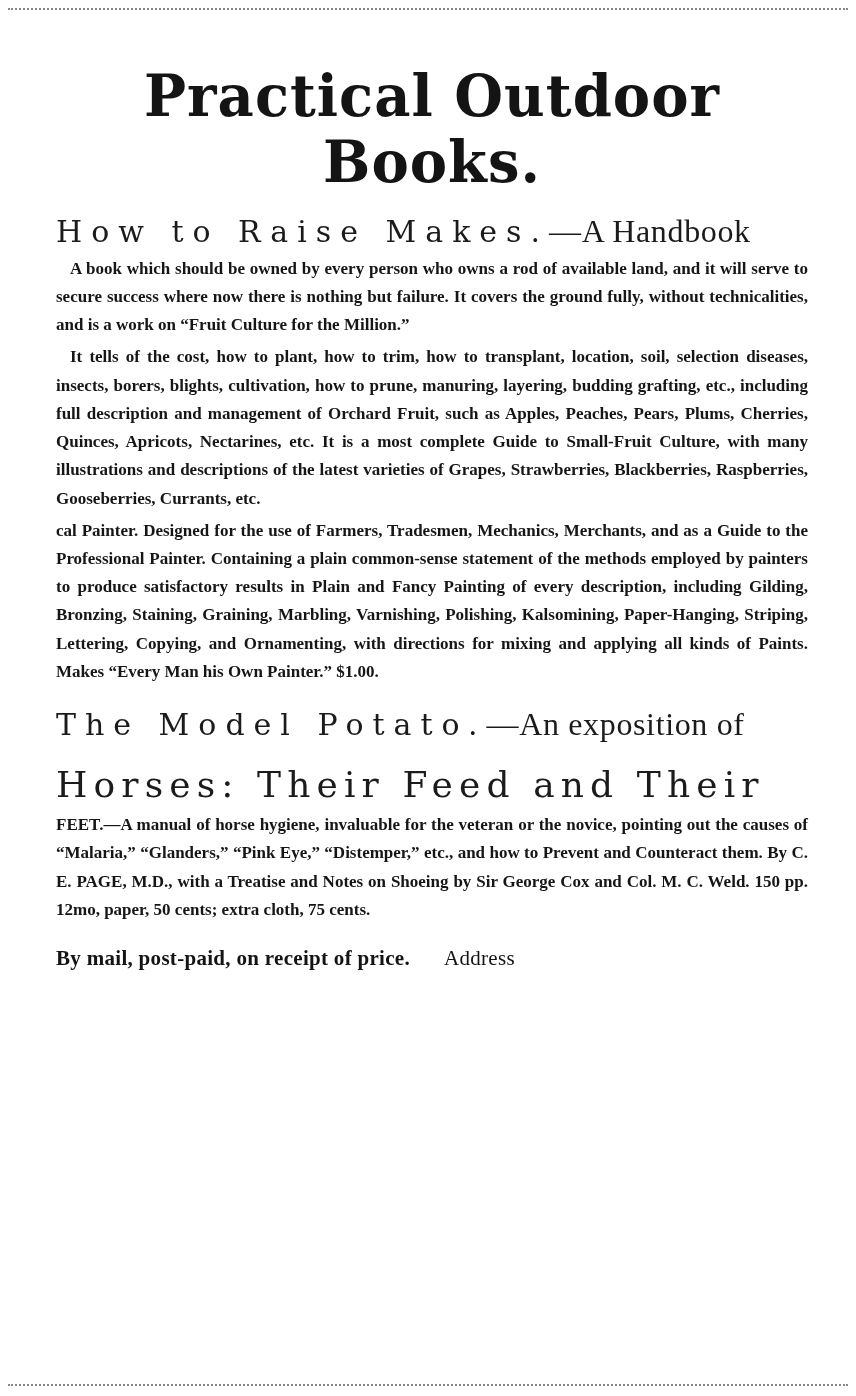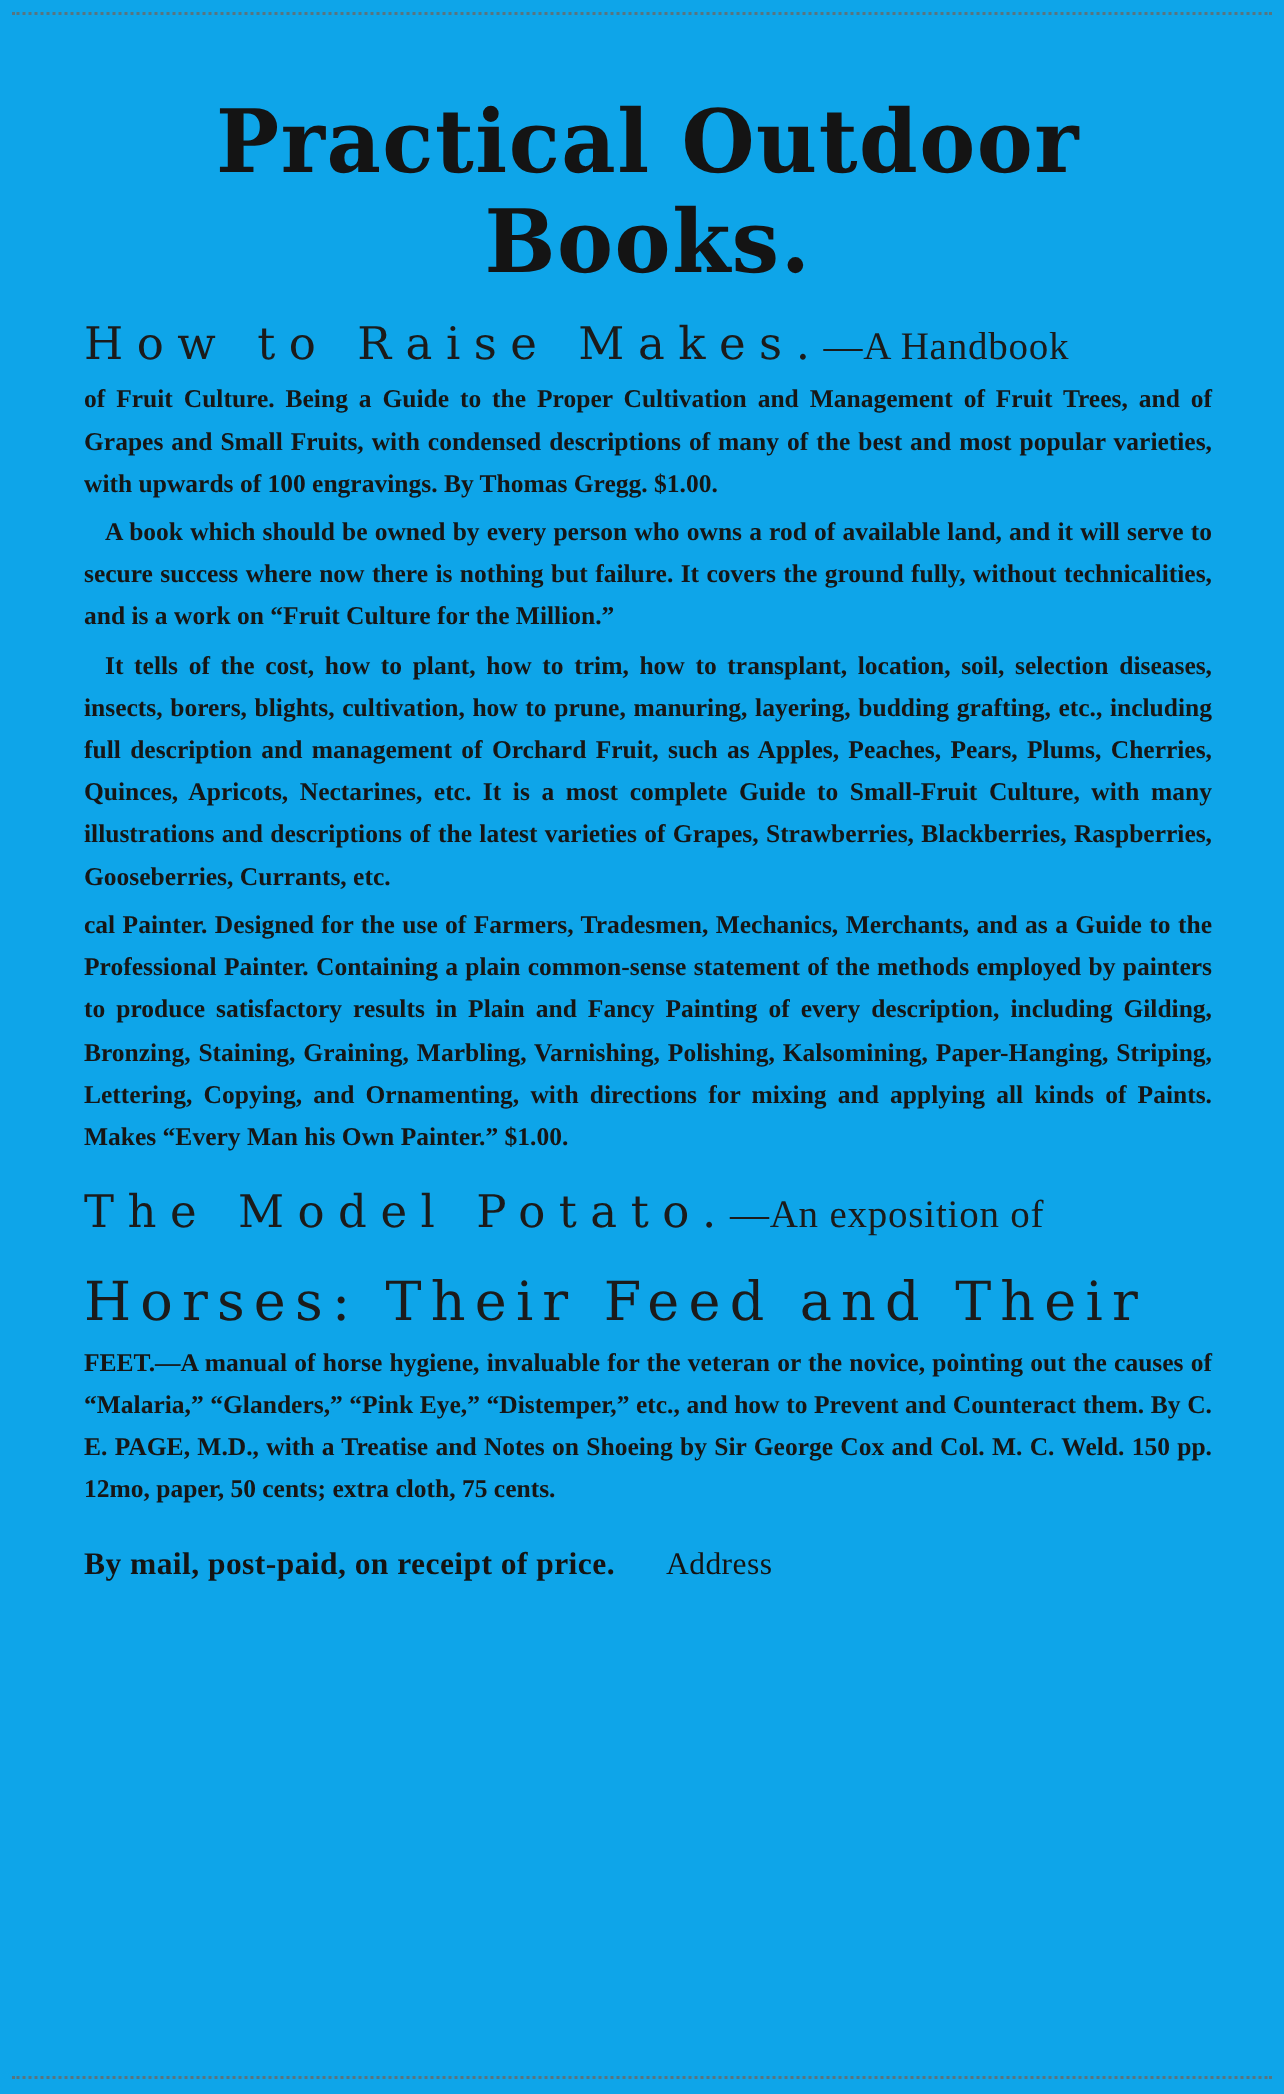--- a/index.html
+++ b/index.html
@@ -3,21 +3,21 @@
 <meta charset="utf-8">
 <style>
   * { margin: 0; padding: 0; box-sizing: border-box; }
   html, body { width: 856px; background: #e8e8e4; }
   body { font-family: "Liberation Serif", serif; }
 
   .page {
     position: relative;
     width: 856px;
     height: 1396px;
-    background: #0ea5e9;
+    background: #ffffff;
     color: #141414;
     overflow: hidden;
     padding: 0 48px 0 56px;
   }
 
   .scan-edge {
     position: absolute;
     left: 8px;
     right: 8px;
     height: 0;
@@ -49,21 +49,21 @@
     font-size: 30px;
     letter-spacing: 0.30em;
     color: #1b1b1b;
   }
   .display.big {
     font-size: 36px;
     letter-spacing: 0.17em;
   }
   .suffix {
     font-family: "Liberation Serif", serif;
-    font-size: 26px;
+    font-size: 32px;
     letter-spacing: 0.02em;
     color: #1b1b1b;
   }
 
   .body {
     font-size: 17px;
     font-weight: 700;
     line-height: 1.66;
     text-align: justify;
     margin-top: 4px;
@@ -106,21 +106,20 @@
 <body>
 
 <div class="page">
 
   <div class="scan-edge top"></div>
 
   <h1 class="title">Practical Outdoor Books.</h1>
 
   <section>
     <p class="lead"><span class="display">How to Raise Makes.</span><span class="suffix">—A Handbook</span></p>
-    <p class="body">of Fruit Culture.  Being a Guide to the Proper Cultivation and Management of Fruit Trees, and of Grapes and Small Fruits, with condensed descriptions of many of the best and most popular varieties, with upwards of 100 engravings.  By Thomas Gregg.  $1.00.</p>
     <p class="body indent">A book which should be owned by every person who owns a rod of available land, and it will serve to secure success where now there is nothing but failure.  It covers the ground fully, without technicalities, and is a work on “Fruit Culture for the Million.”</p>
     <p class="body indent">It tells of the cost, how to plant, how to trim, how to transplant, location, soil, selection diseases, insects, borers, blights, cultivation, how to prune, manuring, layering, budding grafting, etc., including full description and management of Orchard Fruit, such as Apples, Peaches, Pears, Plums, Cherries, Quinces, Apricots, Nectarines, etc.  It is a most complete Guide to Small-Fruit Culture, with many illustrations and descriptions of the latest varieties of Grapes, Strawberries, Blackberries, Raspberries, Gooseberries, Currants, etc.</p>
   </section>
 
   <section>
     <p class="body">cal Painter.  Designed for the use of Farmers, Tradesmen, Mechanics, Merchants, and as a Guide to the Professional Painter.  Containing a plain common-sense statement of the methods employed by painters to produce satisfactory results in Plain and Fancy Painting of every description, including Gilding, Bronzing, Staining, Graining, Marbling, Varnishing, Polishing, Kalsomining, Paper-Hanging, Striping, Lettering, Copying, and Ornamenting, with directions for mixing and applying all kinds of Paints.  Makes “Every Man his Own Painter.”  $1.00.</p>
   </section>
 
   <section>
     <p class="lead"><span class="display">The Model Potato.</span><span class="suffix">—An exposition of</span></p>

